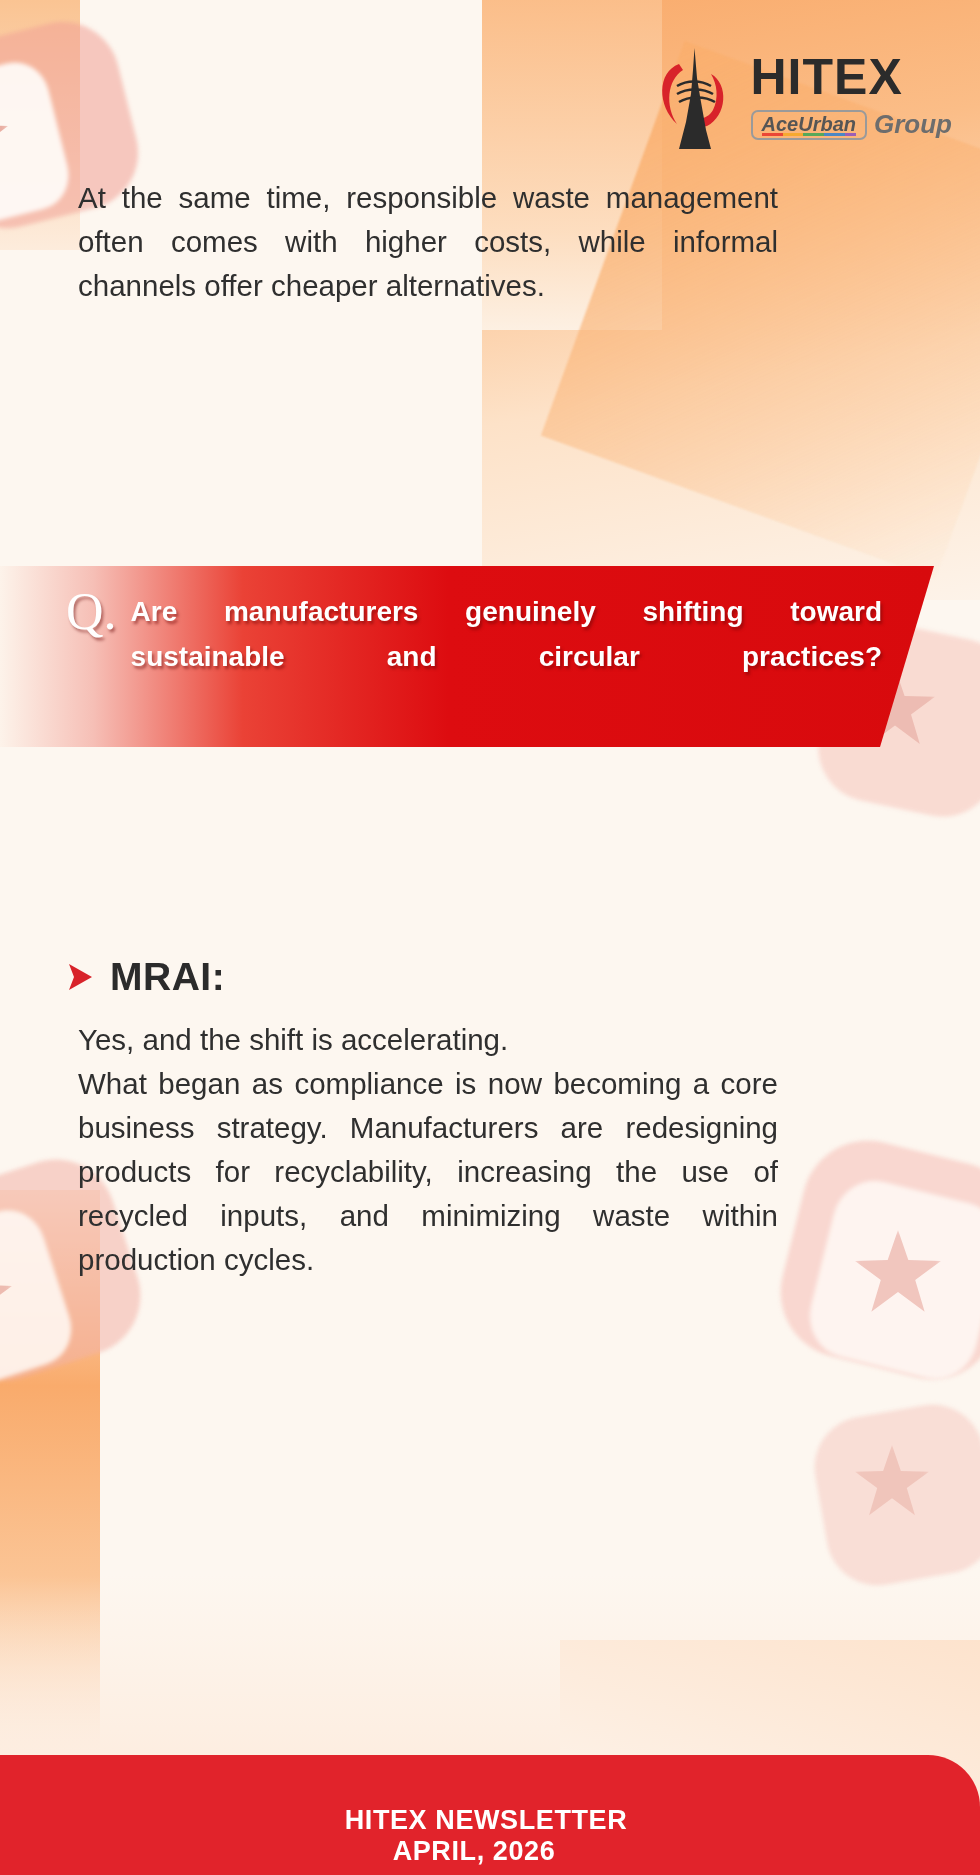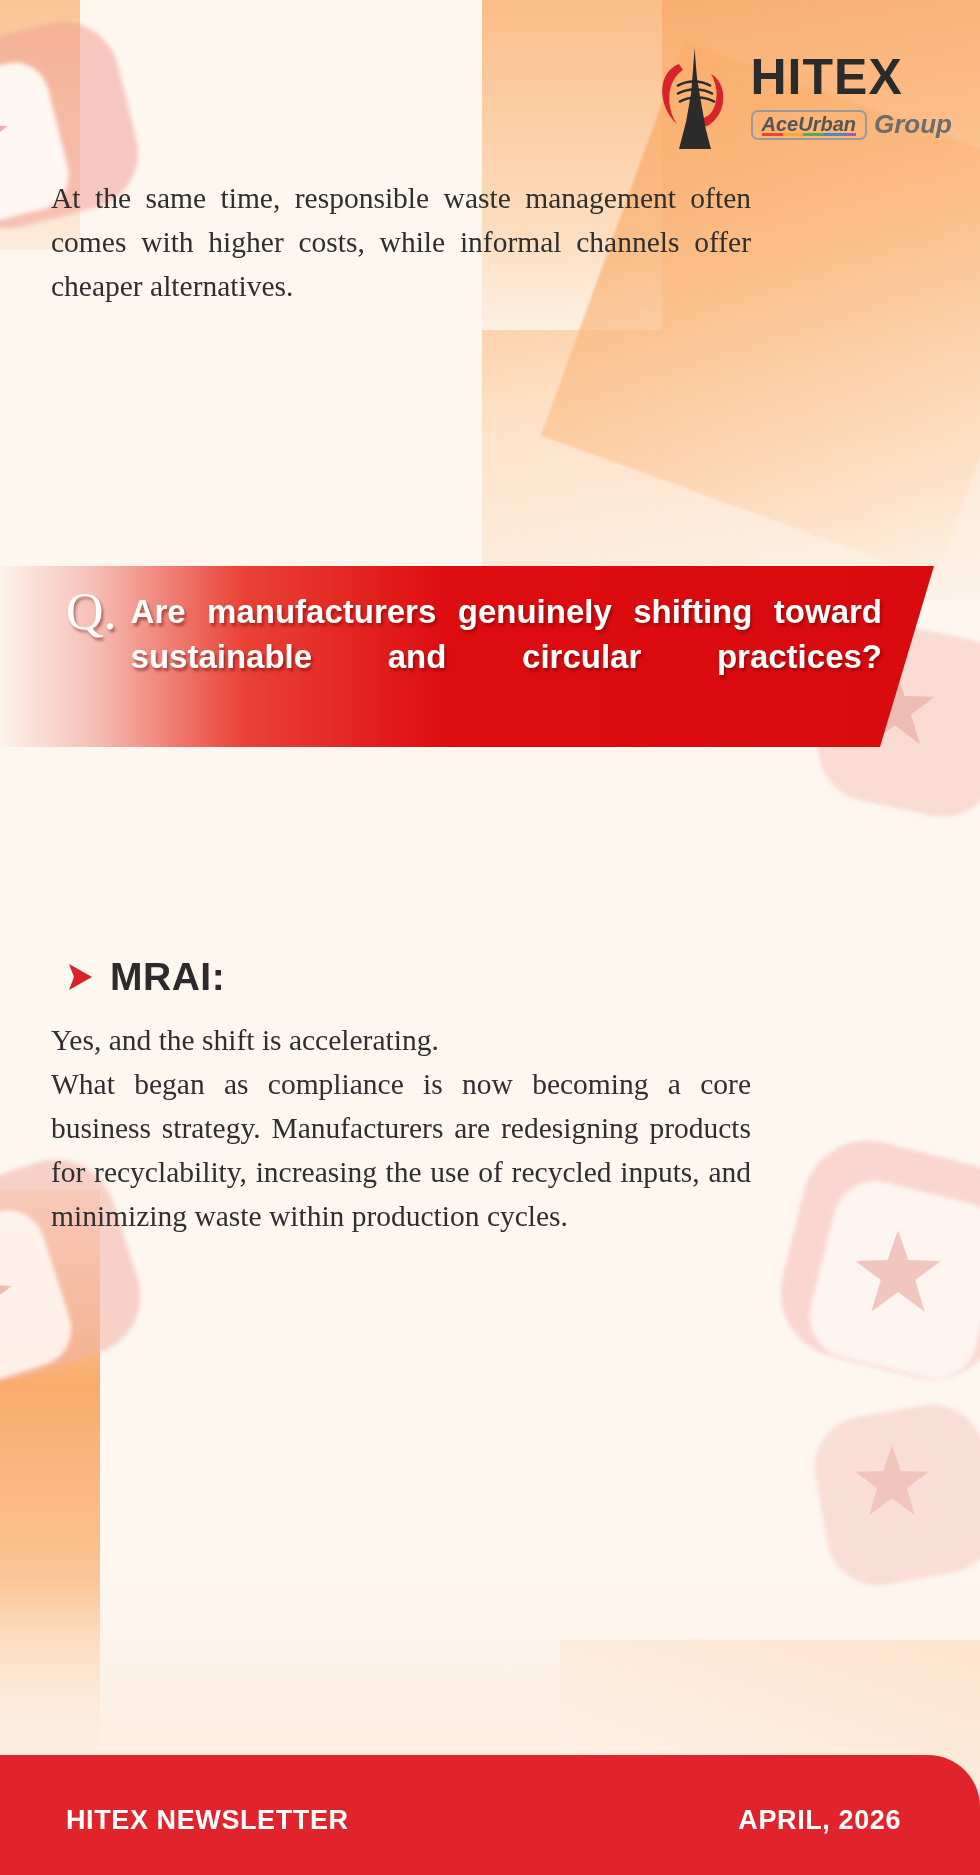--- a/index.html
+++ b/index.html
@@ -83,24 +83,24 @@
   .logo-underbar {
     position:absolute; left:9px; right:9px; bottom:2px; height:2.5px;
     background:linear-gradient(90deg,#e8342a 0 22%, #f6a723 22% 44%, #3aa655 44% 66%, #2d7fd1 66% 88%, #8b4fc0 88% 100%);
     opacity:.85;
   }
   .logo-group {
     font-style:italic; font-weight:bold; font-size:26px; color:#6d6d6d;
   }
 
   .body-text {
-    position:absolute; left:51px; width:700px;
+    position:absolute; left:78px; width:700px;
     color:#2f2f2f;
     font-size:29.5px; line-height:44px;
-    font-family:Liberation Serif, serif;
+    font-family:Liberation Sans, sans-serif;
     font-stretch:condensed;
   }
   .para { text-align:justify; text-justify:inter-word; }
   #intro { top:176px; }
 
   
   .q-banner {
     position:absolute; left:0; top:566px; width:934px; height:181px;
     background:linear-gradient(90deg,#fdf3ea 0%, #f6bfb6 10%, #ea4236 26%, #dd0c10 48%, #d80a0d 100%);
     clip-path:polygon(0 0, 934px 0, 880px 181px, 0 181px);
@@ -110,21 +110,21 @@
     padding:0 52px 0 66px; width:100%;
   }
   .q-line { display:flex; align-items:flex-start; }
   .q-mark {
     color:#fff; font-family:"Liberation Serif", serif;
     font-size:52px; line-height:46px; font-weight:normal;
     text-shadow:2px 3px 3px rgba(100,0,0,.45);
     margin-right:14px; flex:0 0 auto;
   }
   .q-text {
-    color:#fff; font-weight:bold; font-size:33px; line-height:45px;
+    color:#fff; font-weight:bold; font-size:28px; line-height:45px;
     text-align:justify; text-justify:inter-word;
     text-shadow:2px 3px 3px rgba(110,5,5,.5);
     font-family:"Liberation Sans", sans-serif;
   }
   .q-text::after { content:""; display:inline-block; width:100%; }
 
   .mrai-head {
     position:absolute; left:66px; top:955px;
     display:flex; align-items:center; gap:16px;
   }
@@ -135,22 +135,22 @@
   }
 
   #answer { top:1018px; }
 
   
   .footer {
     position:absolute; left:0; bottom:0; width:980px; height:120px;
     background:#e1232b; border-top-right-radius:52px;
   }
   .footer-inner {
-    position:absolute; left:66px; right:55px; top:50px;
-    display:flex; justify-content:space-between; align-items:center;
+    position:absolute; left:66px; right:74px; top:50px;
+    display:flex; justify-content:space-between; align-items:center;flex-direction:column;
   }
   .footer-left, .footer-right {
     color:#fff; font-weight:bold; font-size:27px; letter-spacing:.6px;
     font-family:"Liberation Sans", sans-serif; font-stretch:condensed;
   }
   .footer-right { margin-right:24px; }
 </style>
 </head>
 <body>
 

